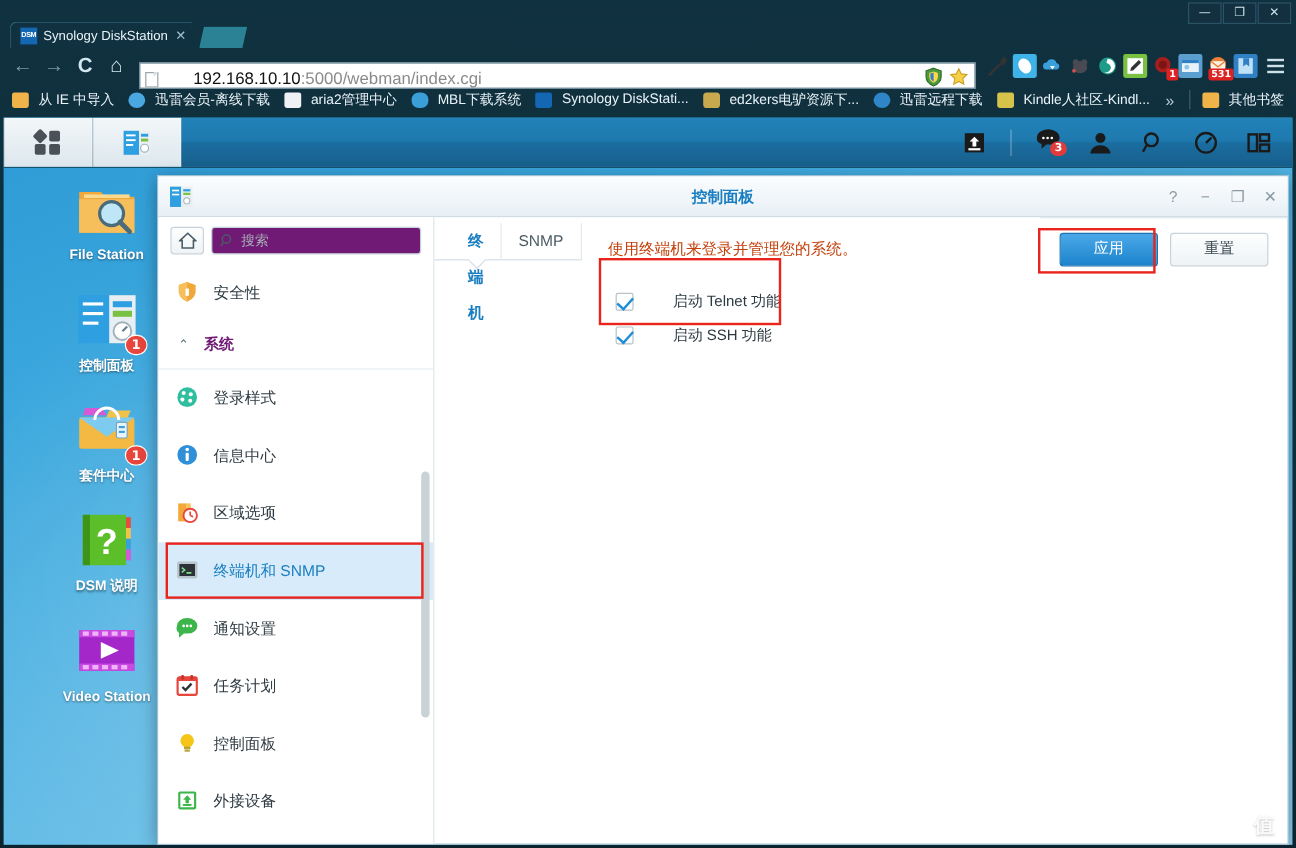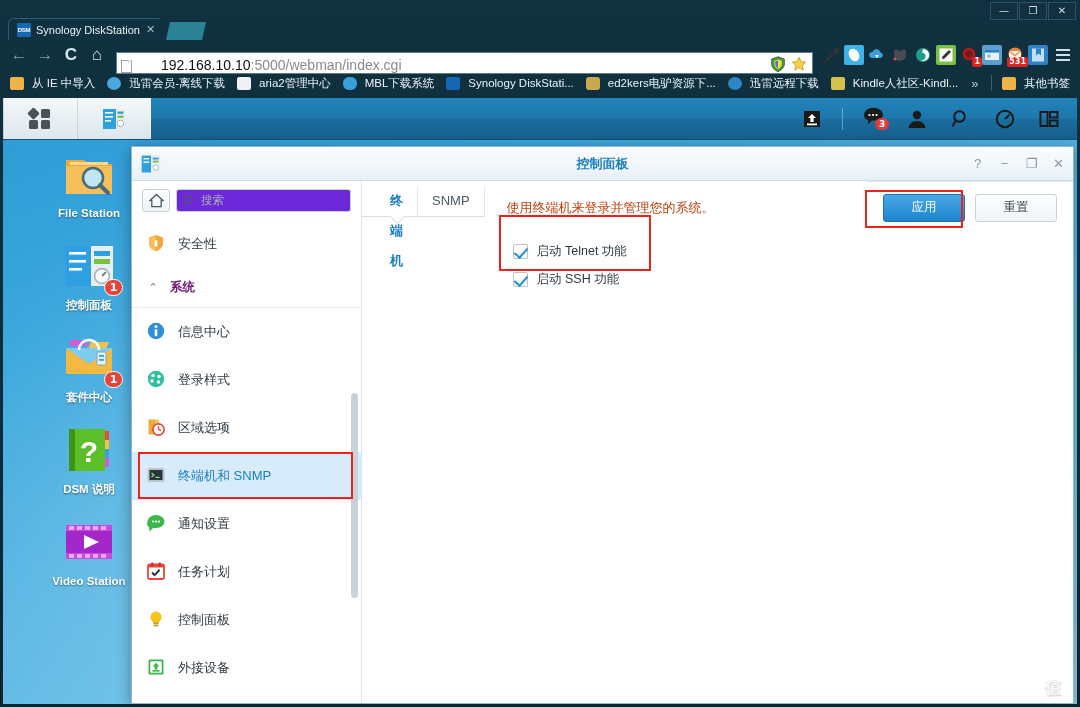--- a/index.html
+++ b/index.html
@@ -202,21 +202,21 @@
   }
   #cp-searchrow { display: flex; align-items: center; gap: 6px; padding: 8px 10px 6px 10px; }
   #home-btn {
     width: 28px; height: 23px; flex: 0 0 28px;
     border: 1px solid #c7d2d9; border-radius: 3px;
     background: linear-gradient(180deg,#fdfefe,#eef3f6);
     display: flex; align-items: center; justify-content: center;
   }
   #cp-search {
     flex: 1; height: 23px; border: 1px solid #c7d2d9; border-radius: 3px;
-    display: flex; align-items: center; gap: 5px; padding: 0 6px; background: #6d28d9;
+    display: flex; align-items: center; gap: 5px; padding: 0 6px; background: #701a75;
   }
   #cp-search .ph { color: #a6b0b6; font-size: 11.5px; }
   #cp-menu { flex: 1; overflow: hidden; position: relative; padding-top: 2px; }
   .mi {
     display: flex; align-items: center; gap: 10px;
     height: 48px; padding: 0 10px 0 14px; position: relative;
   }
   .mi .mico { width: 22px; height: 22px; flex: 0 0 22px; position: relative; }
   .mi .mlbl { font-size: 13px; color: #2d3a42; }
   .mi.selected { background: #d7ebfa; }
@@ -265,21 +265,21 @@
   .cbox {
     width: 15px; height: 15px; flex: 0 0 15px;
     border: 1px solid #b7c2c9; border-radius: 2px; background: #fff;
     position: relative;
   }
   .cbox.checked:after {
     content: ""; position: absolute; left: 3px; top: 0px;
     width: 6px; height: 11px; border: solid #1f8ed6;
     border-width: 0 2.5px 2.5px 0; transform: rotate(42deg);
   }
-  .chkrow .clbl { font-size: 12.5px; color: #2d3a42; }
+  .chkrow .clbl { font-size: 12.5px; color: #2d3a42; margin-left: 24px; }
   #ann-chk {
     position: absolute; left: 14px; top: 34px; width: 152px; height: 56px;
     border: 2px solid #e8241c; pointer-events: none;
   }
   #cp-footer {
     height: 52px; flex: 0 0 52px;
     border-top: 1px solid #e1e8ec;
     display: flex; align-items: center; justify-content: flex-end;
     gap: 10px; padding: 0 16px; position: relative;
   }
@@ -684,39 +684,39 @@
             </div>
 
             <div class="grp">
               <span class="caret">⌃</span>
               <span class="gl">系统</span>
             </div>
 
             <div class="mi">
               <span class="mico">
                 <svg width="20" height="20" viewBox="0 0 20 20">
-                    <circle cx="10" cy="10" r="8.2" fill="#2f8fd8"></circle>
-                    <circle cx="10" cy="5.6" r="1.5" fill="#fff"></circle>
-                    <rect x="8.7" y="8.2" width="2.6" height="7" rx="1" fill="#fff"></rect>
-                  </svg>
-              </span>
-              <span class="mlbl">信息中心</span>
-            </div>
-
-            <div class="mi">
-              <span class="mico">
-                <svg width="20" height="20" viewBox="0 0 20 20">
                     <circle cx="10" cy="10" r="8.2" fill="#2fbfa0"></circle>
                     <circle cx="7" cy="6.5" r="1.7" fill="#fff"></circle>
                     <circle cx="13" cy="7.5" r="1.7" fill="#fff"></circle>
                     <circle cx="6" cy="12" r="1.7" fill="#fff"></circle>
                     <circle cx="12.5" cy="13" r="1.7" fill="#fff"></circle>
                   </svg>
               </span>
               <span class="mlbl">登录样式</span>
+            </div>
+
+            <div class="mi">
+              <span class="mico">
+                <svg width="20" height="20" viewBox="0 0 20 20">
+                    <circle cx="10" cy="10" r="8.2" fill="#2f8fd8"></circle>
+                    <circle cx="10" cy="5.6" r="1.5" fill="#fff"></circle>
+                    <rect x="8.7" y="8.2" width="2.6" height="7" rx="1" fill="#fff"></rect>
+                  </svg>
+              </span>
+              <span class="mlbl">信息中心</span>
             </div>
 
             <div class="mi">
               <span class="mico">
                 <svg width="20" height="20" viewBox="0 0 20 20">
                     <rect x="2.5" y="2.5" width="7" height="15" fill="#f3a93a"></rect>
                     <rect x="9" y="2.5" width="4" height="15" fill="#f7c45c"></rect>
                     <circle cx="12.5" cy="12.5" r="5.6" fill="#fff" stroke="#e8453c" stroke-width="1.6"></circle>
                     <line x1="12.5" y1="12.5" x2="12.5" y2="9.3" stroke="#e8453c" stroke-width="1.4"></line>
                     <line x1="12.5" y1="12.5" x2="15" y2="13.6" stroke="#e8453c" stroke-width="1.4"></line>

